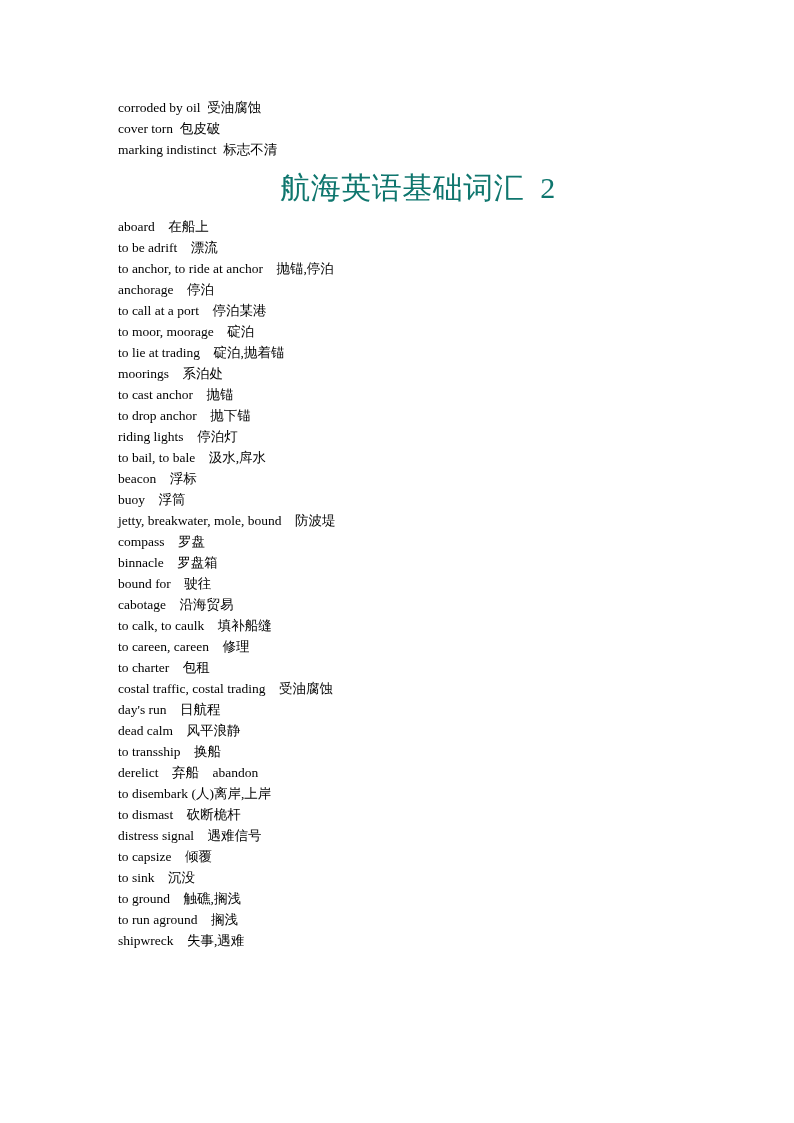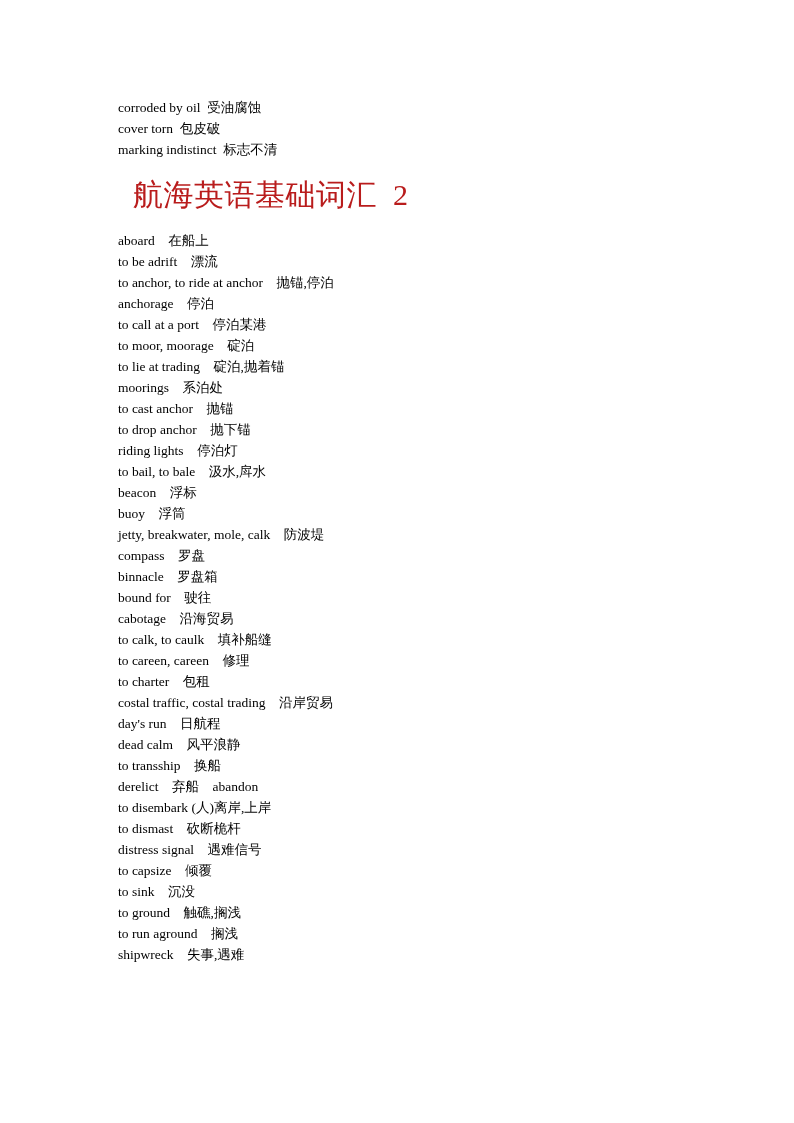--- a/index.html
+++ b/index.html
@@ -39,25 +39,26 @@
     white-space: pre;
     color: #000000;
     letter-spacing: 0px;
   }
   .doc-title {
     font-family: "Liberation Serif", "DejaVu Serif", serif;
     font-size: 30px;
     line-height: 40px;
     height: 40px;
     white-space: pre;
-    color: #b91c1c;
-    margin: 15px;
+    color: #0f766e;
+    margin: 8px;
     padding: 0;
     font-weight: normal;
     letter-spacing: 0.5px;
+    text-align: center;
   }
   .section-block {
     display: block;
   }
 </style>
 </head>
 <body>
 
 <div id="page">
   <div id="content">
@@ -78,29 +79,29 @@
       <div class="vocab-line">to call at a port    停泊某港</div>
       <div class="vocab-line">to moor, moorage    碇泊</div>
       <div class="vocab-line">to lie at trading    碇泊,抛着锚</div>
       <div class="vocab-line">moorings    系泊处</div>
       <div class="vocab-line">to cast anchor    抛锚</div>
       <div class="vocab-line">to drop anchor    抛下锚</div>
       <div class="vocab-line">riding lights    停泊灯</div>
       <div class="vocab-line">to bail, to bale    汲水,戽水</div>
       <div class="vocab-line">beacon    浮标</div>
       <div class="vocab-line">buoy    浮筒</div>
-      <div class="vocab-line">jetty, breakwater, mole, calk    防波堤</div>
+      <div class="vocab-line">jetty, breakwater, mole, bound    防波堤</div>
       <div class="vocab-line">compass    罗盘</div>
       <div class="vocab-line">binnacle    罗盘箱</div>
       <div class="vocab-line">bound for    驶往</div>
       <div class="vocab-line">cabotage    沿海贸易</div>
       <div class="vocab-line">to calk, to caulk    填补船缝</div>
       <div class="vocab-line">to careen, careen    修理</div>
       <div class="vocab-line">to charter    包租</div>
-      <div class="vocab-line">costal traffic, costal trading    沿岸贸易</div>
+      <div class="vocab-line">costal traffic, costal trading    受油腐蚀</div>
       <div class="vocab-line">day's run    日航程</div>
       <div class="vocab-line">dead calm    风平浪静</div>
       <div class="vocab-line">to transship    换船</div>
       <div class="vocab-line">derelict    弃船    abandon</div>
       <div class="vocab-line">to disembark (人)离岸,上岸</div>
       <div class="vocab-line">to dismast    砍断桅杆</div>
       <div class="vocab-line">distress signal    遇难信号</div>
       <div class="vocab-line">to capsize    倾覆</div>
       <div class="vocab-line">to sink    沉没</div>
       <div class="vocab-line">to ground    触礁,搁浅</div>

